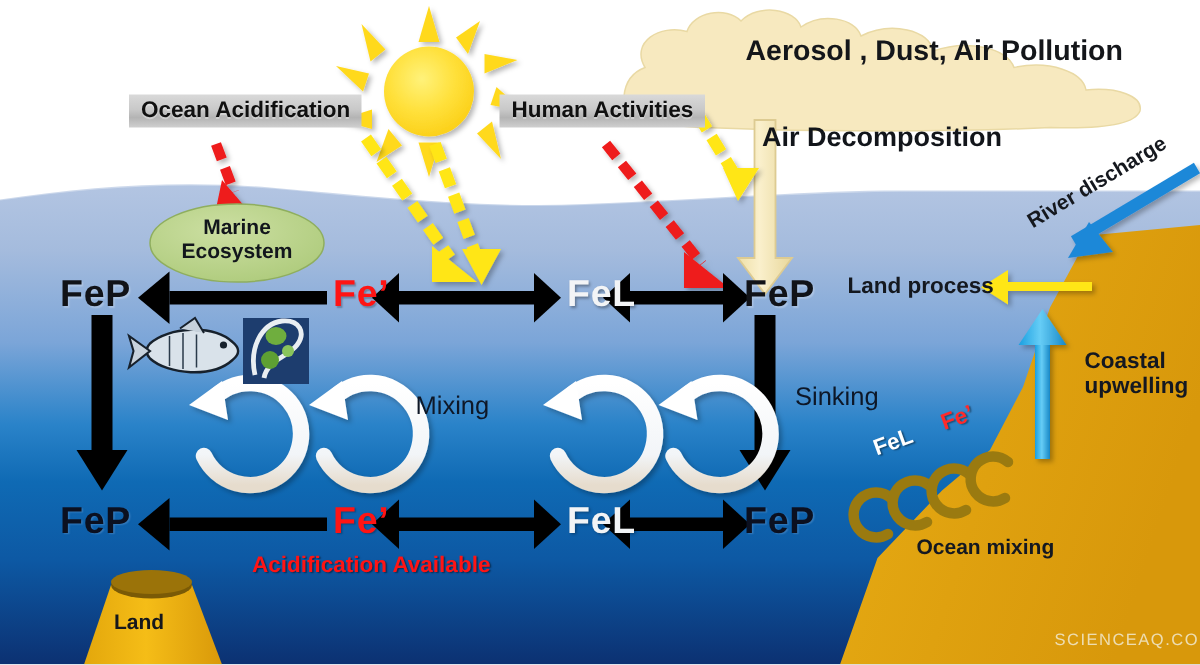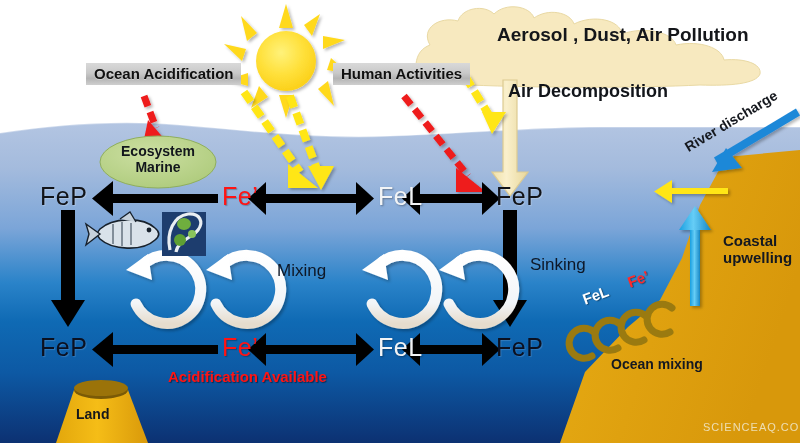--- a/index.html
+++ b/index.html
@@ -10,21 +10,21 @@
 
   
   .plaque{
     padding:2px 8px 3px 8px;
     font-weight:bold;font-size:15px;color:#101010;
     background:linear-gradient(to bottom,#d9d9d9 0%,#c9c9c9 45%,#b4b4b4 70%,#cfcfcf 100%);
     text-shadow:0 1px 0 rgba(255,255,255,.35);
     line-height:1.15;
   }
 
-  .species{font-weight:normal;letter-spacing:.5px;text-align:right;}
+  .species{font-weight:bold;letter-spacing:.5px;text-align:right;}
   .sp-top{font-size:25px;}
   .sp-bot{font-size:25px;}
   .black{color:#111318;text-shadow:1px 1px 1px rgba(255,255,255,.25);}
   .black-dark{color:#0b1020;text-shadow:1px 1px 1px rgba(120,170,220,.35);}
   .red{color:#ff1414;text-shadow:1px 1px 1px rgba(0,0,0,.25);}
   .white{color:#f2f4f6;text-shadow:1px 1px 2px rgba(0,0,0,.35);}
 
   .process{font-weight:bold;font-size:15px;color:#14181f;}
   .process-dark{font-weight:normal;font-size:17px;color:#0c1424;}
   .cloudtext{font-weight:bold;font-size:19px;color:#14161a;}
@@ -276,22 +276,22 @@
 
   <div class="lbl plaque" style="left:86px;top:63px;">Ocean Acidification</div>
 
   <div class="lbl plaque" style="left:333px;top:63px;">Human Activities</div>
 
   <div class="lbl cloudtext" style="left:497px;top:24px;">Aerosol , Dust, Air Pollution</div>
 
   <div class="lbl airdecomp" style="left:508px;top:81px;">Air Decomposition</div>
 
   <div class="lbl ecolbl" style="left:110px;top:144px;width:96px;">
+    <div>Marine</div>
     <div>Ecosystem</div>
-    <div>Marine</div>
   </div>
 
   <div class="lbl species sp-top black" style="left:40px;top:182px;">FeP</div>
   <div class="lbl species sp-top red" style="left:222px;top:182px;">Fe’</div>
   <div class="lbl species sp-top white" style="left:378px;top:182px;">FeL</div>
   <div class="lbl species sp-top black" style="left:496px;top:182px;">FeP</div>
 
   <div class="lbl species sp-bot black-dark" style="left:40px;top:333px;">FeP</div>
   <div class="lbl species sp-bot red" style="left:222px;top:333px;">Fe’</div>
   <div class="lbl species sp-bot white" style="left:378px;top:333px;">FeL</div>
@@ -300,20 +300,21 @@
   <div class="lbl bioavail" style="left:168px;top:368px;">Acidification Available</div>
 
   <div class="lbl process-dark" style="left:277px;top:261px;color:#0e1726;">Mixing</div>
 
   <div class="lbl process-dark" style="left:530px;top:255px;color:#0d1727;">Sinking</div>
 
   <div class="lbl ventslbl" style="left:76px;top:406px;">Land</div>
 
   <div class="lbl river" style="left:686px;top:140px;transform:rotate(-31deg);transform-origin:left center;">River discharge</div>
 
+  <div class="lbl process" style="left:565px;top:182px;">Land process</div>
 
   <div class="lbl coastlbl" style="left:723px;top:232px;">
     <div>Coastal</div>
     <div>upwelling</div>
   </div>
 
   <div class="lbl shelf-fel" style="left:583px;top:291px;transform:rotate(-20deg);transform-origin:left center;">FeL</div>
   <div class="lbl shelf-fep" style="left:628px;top:274px;transform:rotate(-20deg);transform-origin:left center;">Fe’</div>
 
   <div class="lbl shelfmix" style="left:611px;top:356px;">Ocean mixing</div>

